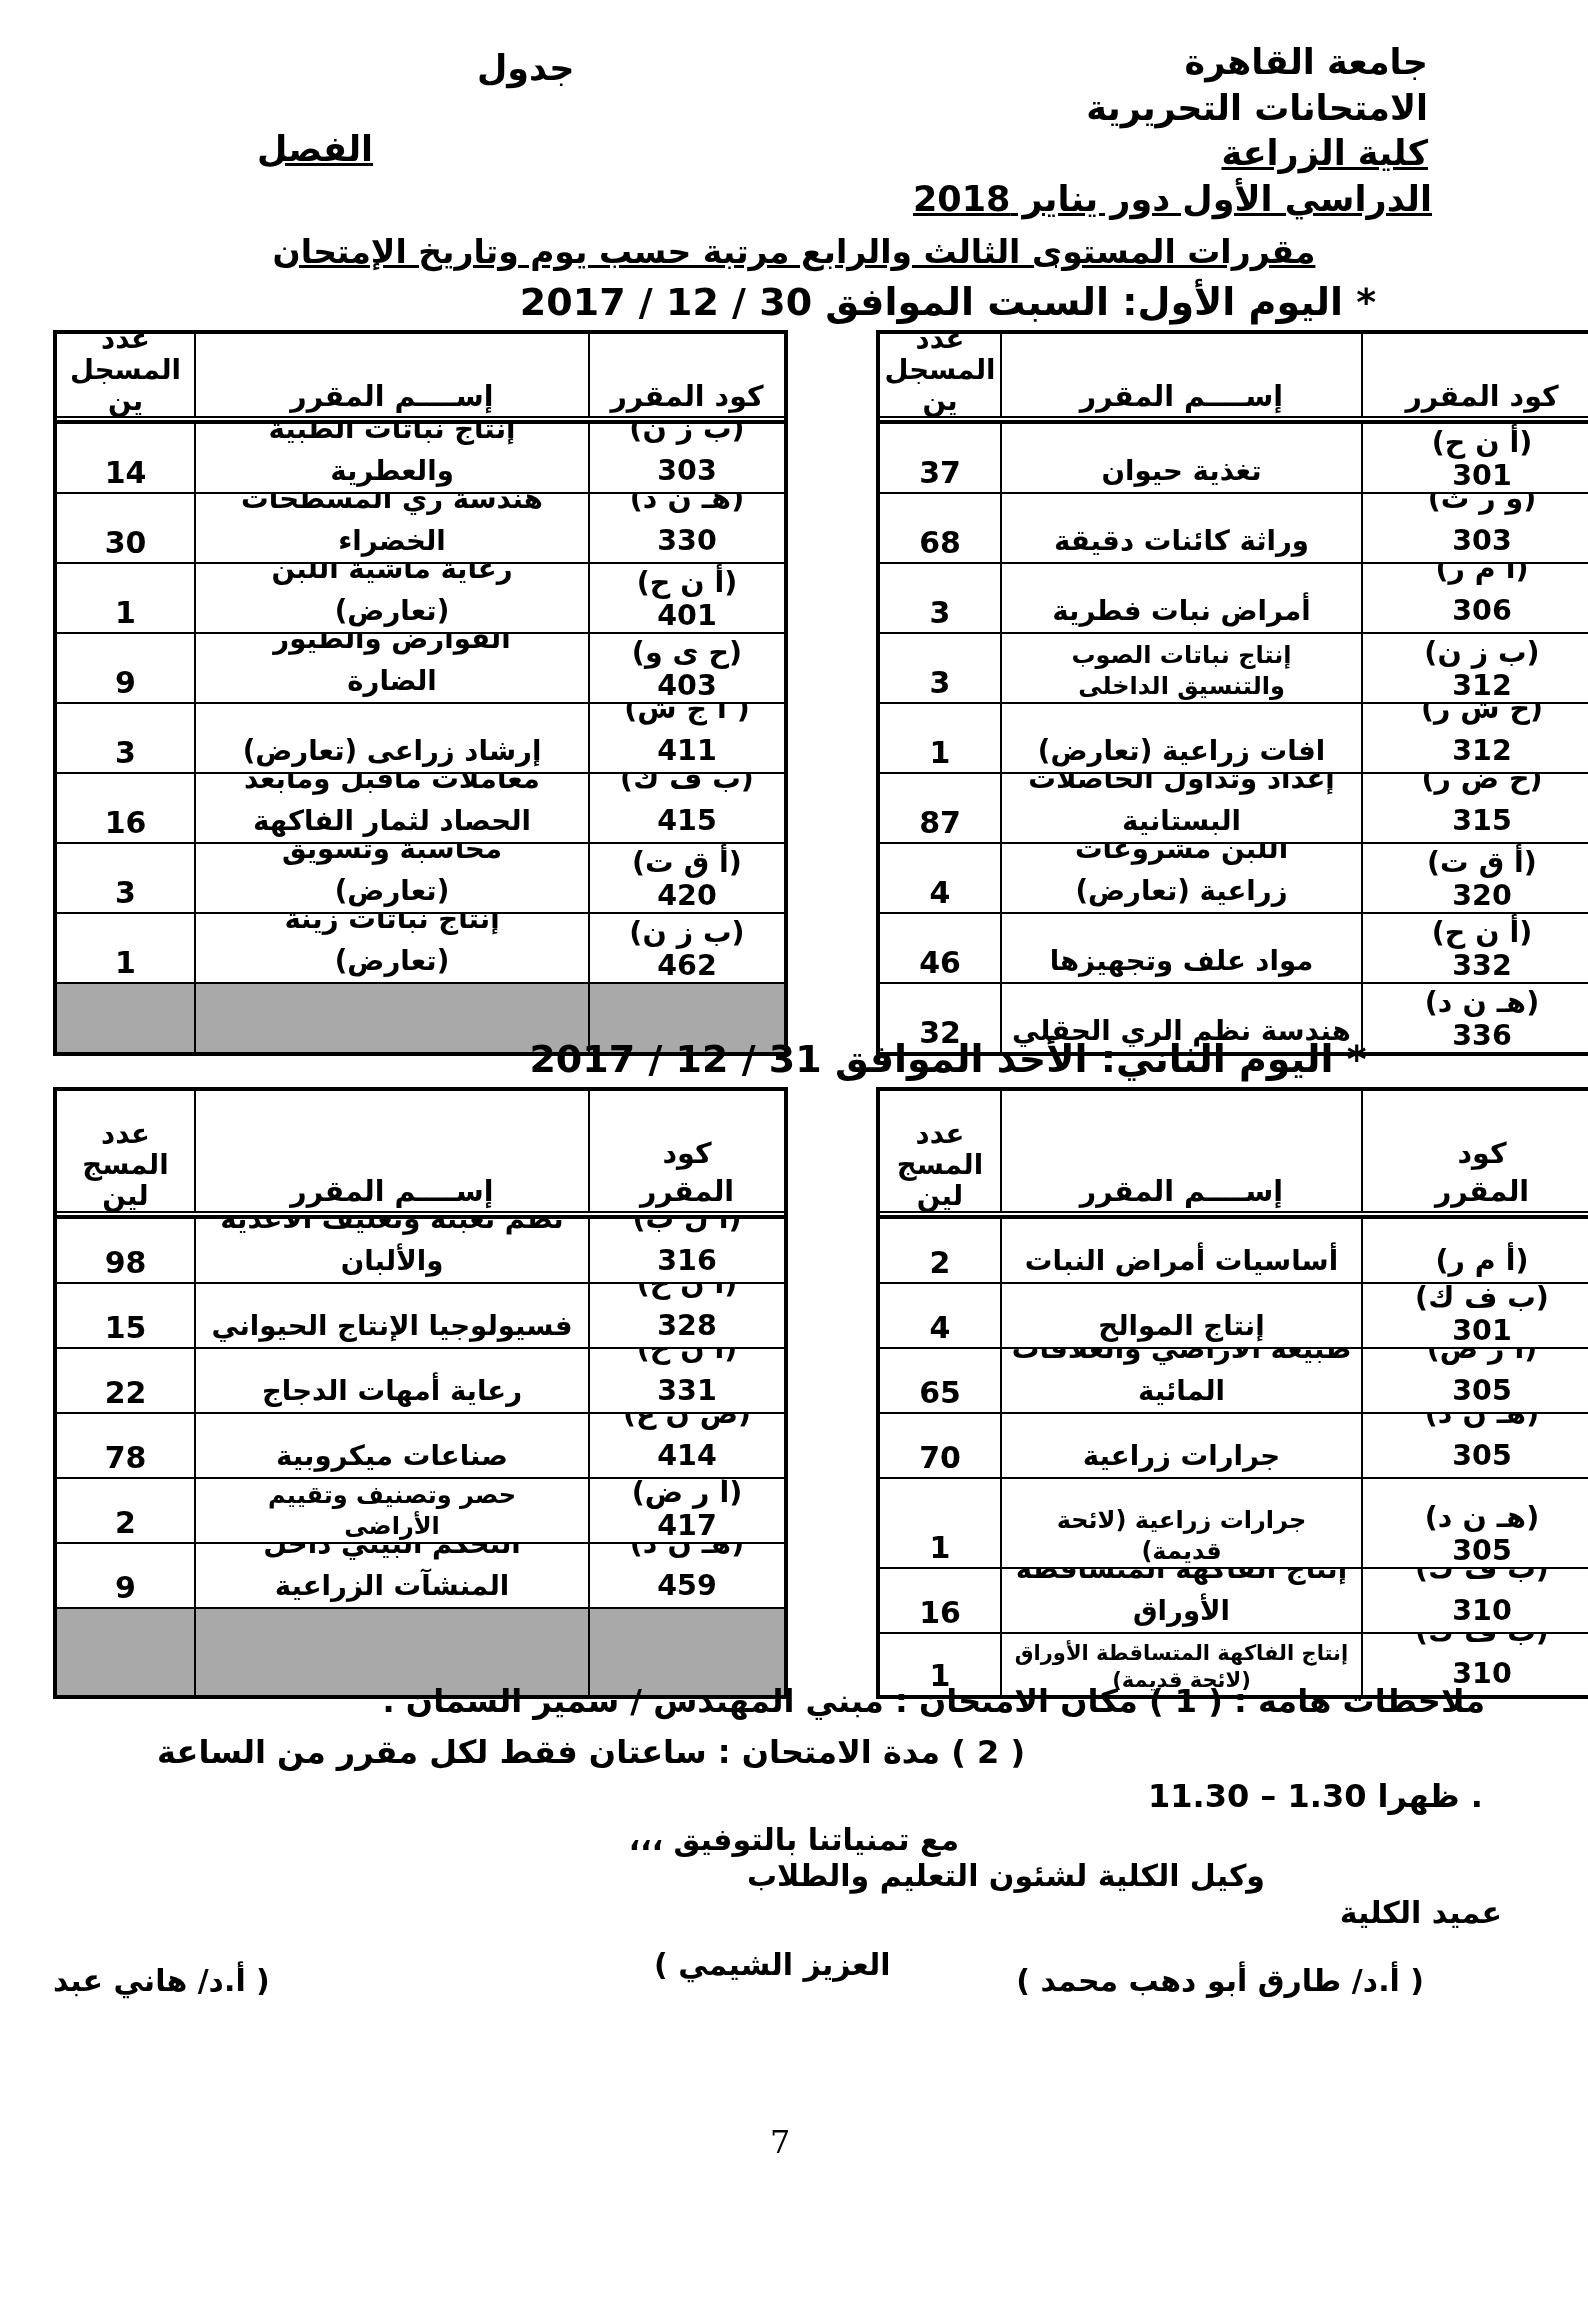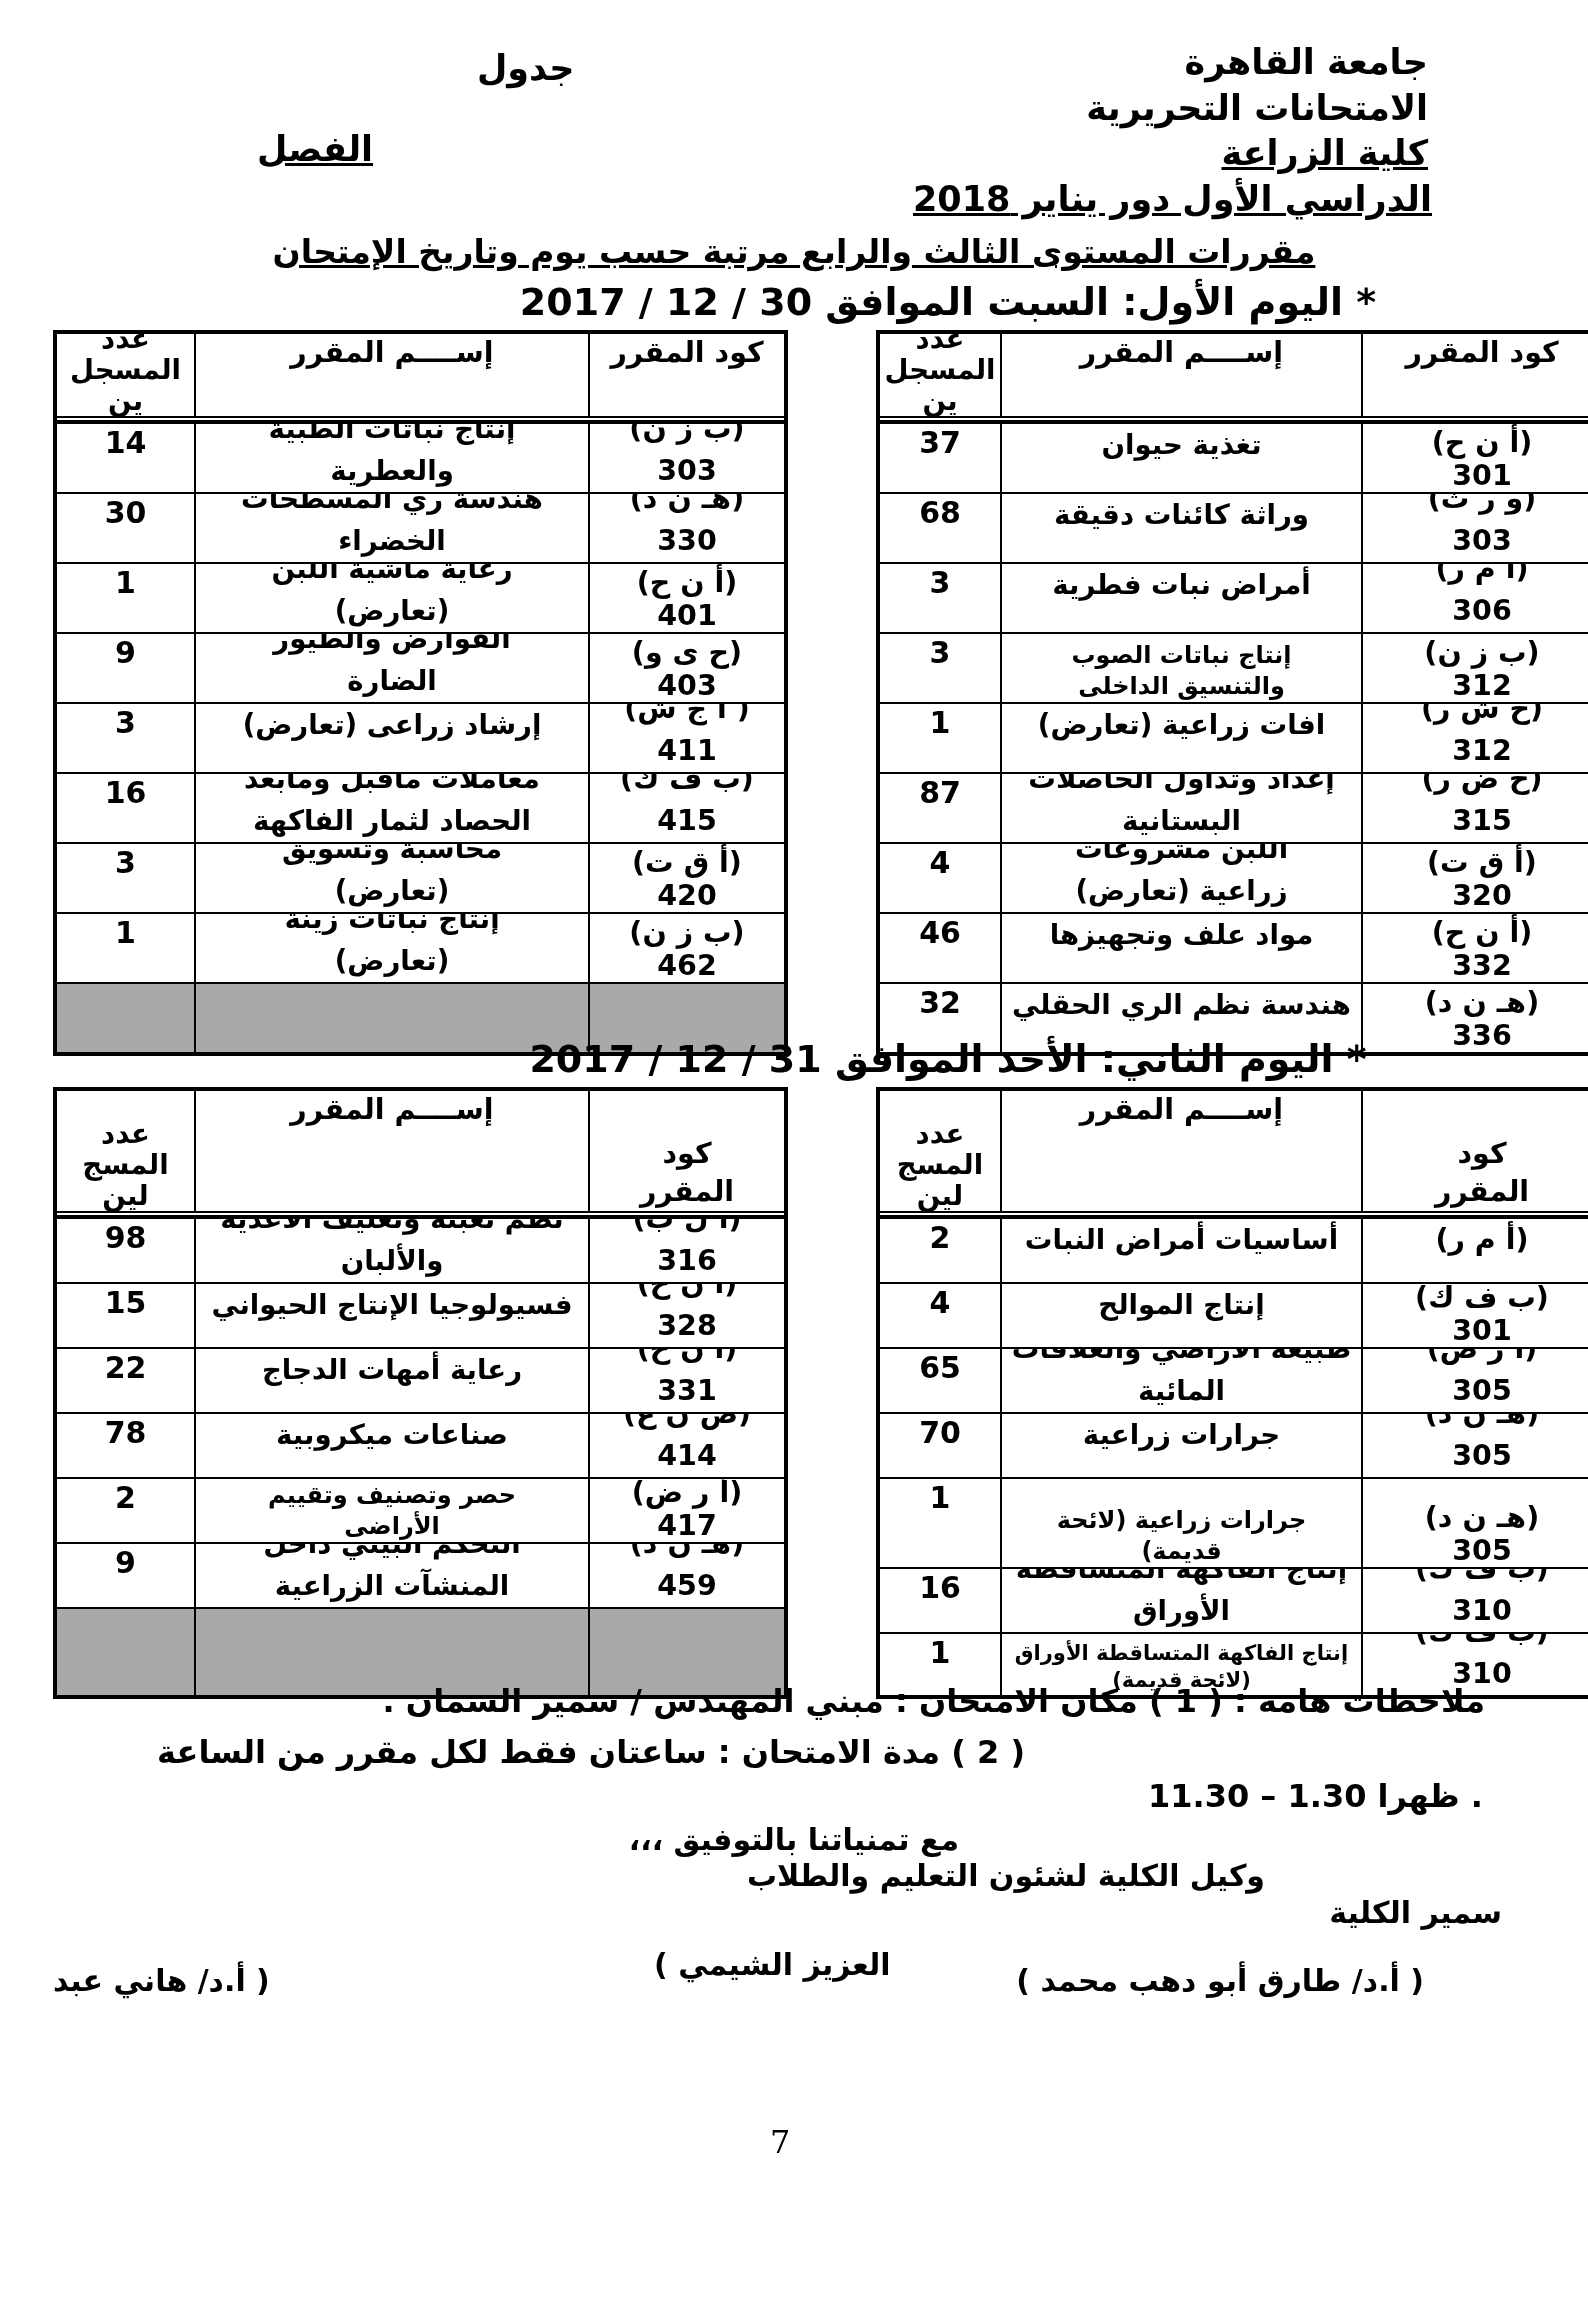--- a/index.html
+++ b/index.html
@@ -22,21 +22,21 @@
   #day-0{top:280px}
   #day-1{top:1037px}
   .day-heading{font-size:38px;text-align:center;transform:translateX(119px);white-space:nowrap}
   .tables{margin-top:5.7px;display:flex;direction:rtl;gap:9.5px;justify-content:space-between}
   .half{border:4.8px solid #000;background:#fff}
   .row{display:flex;direction:rtl}
   .row + .row{border-top:2.9px solid #000}
   .hrow{border-bottom:6.7px double #000}
   .cell{overflow:hidden;display:flex;flex-direction:column;box-sizing:border-box}
   .cell + .cell{border-left:0;border-right:2.9px solid #000}
-  .vc{justify-content:flex-start}
+  .vc{justify-content:flex-end}
   .vt{justify-content:flex-end;padding-top:18px}
   .line{text-align:center}
   .right-half .c-code{width:238px}
   .right-half .c-name{width:361px}
   .right-half .c-count{width:122px}
   .left-half .c-code{width:194px}
   .left-half .c-name{width:394px}
   .left-half .c-count{width:139px}
   .d0 .row{height:68px}
   .d0 .hrow{height:82px}
@@ -531,18 +531,18 @@
         </div>
       </div>
     </div>
 </div>
 
 <div class="abs n1">ملاحظات هامة :    ( 1 ) مكان الامتحان : مبني المهندس / سمير السمان .</div>
 <div class="abs n2">( 2 ) مدة الامتحان : ساعتان فقط لكل مقرر من الساعة</div>
 <div class="abs n3">11.30 – 1.30  ظهرا .</div>
 <div class="abs wishes">مع تمنياتنا بالتوفيق ،،،</div>
 <div class="abs vdean">وكيل الكلية لشئون التعليم والطلاب</div>
-<div class="abs dean">سمير الكلية</div>
+<div class="abs dean">عميد الكلية</div>
 <div class="abs sig-right">( أ.د/  طارق أبو دهب محمد )</div>
 <div class="abs sig-left-1">( أ.د/ هاني عبد</div>
 <div class="abs sig-left-2">العزيز الشيمي )</div>
 <div class="abs pageno">7</div>
 
 
 </body></html>

